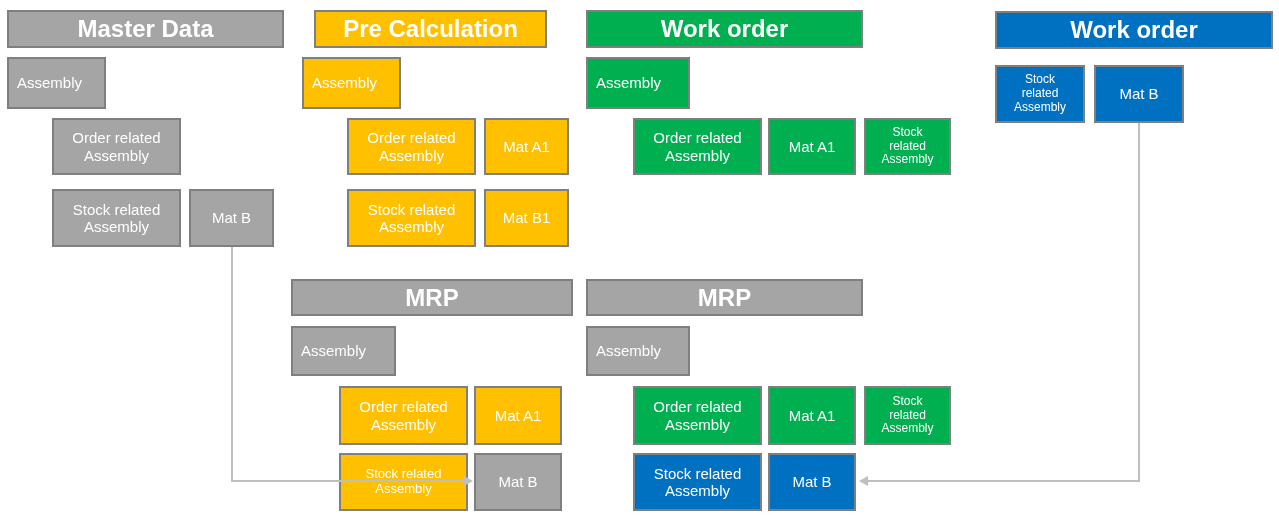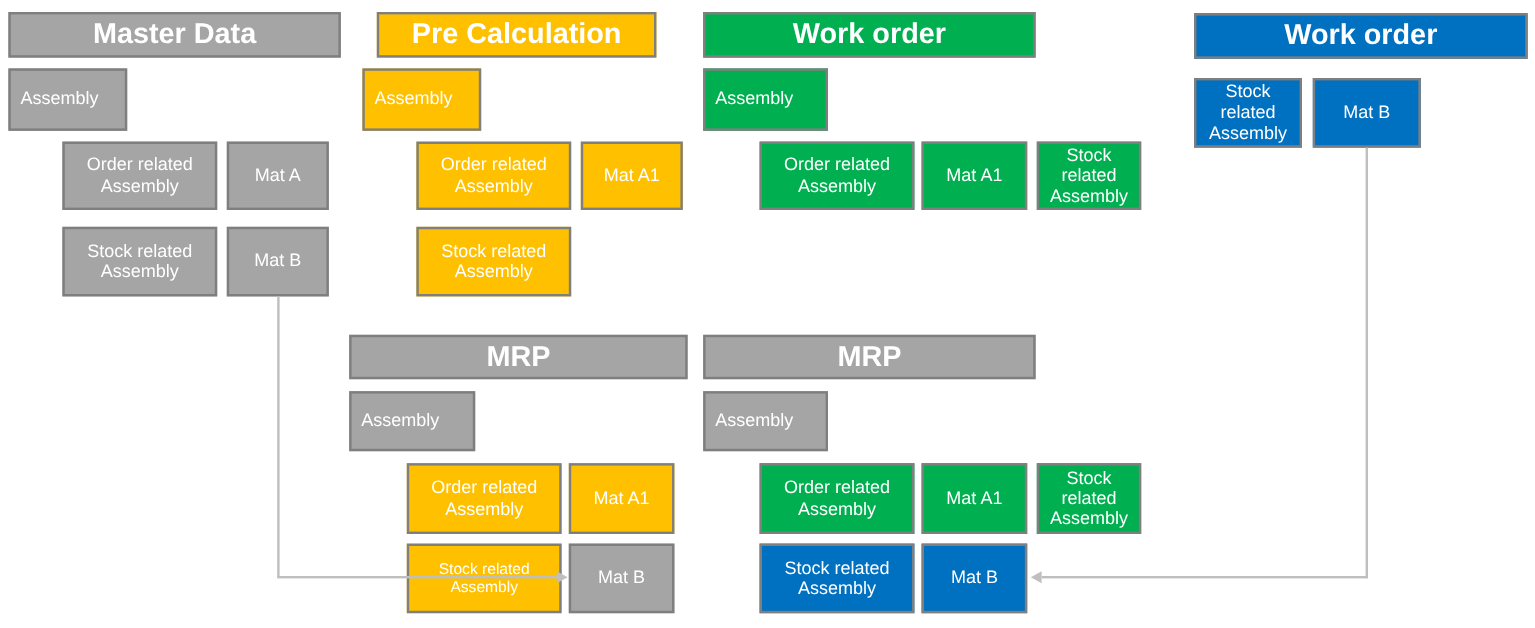--- a/index.html
+++ b/index.html
@@ -7,21 +7,21 @@
        font-family:"Liberation Sans",sans-serif;}
   #canvas{position:absolute;left:0;top:0;width:1279px;height:523px;}
 
   .box{position:absolute;box-sizing:border-box;border:2px solid #7f7f7f;
        display:flex;align-items:center;justify-content:center;
        text-align:center;color:#ffffff;line-height:1.15;
        white-space:pre-line;}
   .hdr{font-size:24px;font-weight:bold;}
   .lbl{font-size:15px;}
   .lbl-sm{font-size:13px;}
-  .lbl-xs{font-size:15px;}
+  .lbl-xs{font-size:12px;}
   .left{justify-content:flex-start;padding-left:8px;text-align:left;}
 
   .c-gray{background:#a5a5a5;}
   .c-yellow{background:#ffc000;}
   .c-green{background:#00b050;}
   .c-blue{background:#0070c0;}
 
   .conn{position:absolute;background:#bfbfbf;}
   .conn-h{height:1.5px;}
   .conn-v{width:1.5px;}
@@ -32,32 +32,32 @@
 </style>
 </head>
 <body>
 
 <div id="canvas">
 
   <div class="box hdr c-gray" style="left:7px;top:10px;width:277px;height:38px;">Master Data</div>
   <div class="box lbl left c-gray" style="left:7px;top:57px;width:99px;height:52px;">Assembly</div>
   <div class="box lbl c-gray" style="left:52px;top:118px;width:129px;height:57px;">Order related
 Assembly</div>
-  <div class="box lbl c-gray" style="left:189px;top:118px;width:85px;height:57px;">Mat A</div>
   <div class="box lbl c-gray" style="left:52px;top:189px;width:129px;height:58px;">Stock related
 Assembly</div>
   <div class="box lbl c-gray" style="left:189px;top:189px;width:85px;height:58px;">Mat B</div>
 
   <div class="box hdr c-yellow" style="left:286px;top:10px;width:233px;height:38px;margin-left:28px;">Pre Calculation</div>
   <div class="box lbl left c-yellow" style="left:302px;top:57px;width:99px;height:52px;">Assembly</div>
   <div class="box lbl c-yellow" style="left:347px;top:118px;width:129px;height:57px;">Order related
 Assembly</div>
   <div class="box lbl c-yellow" style="left:484px;top:118px;width:85px;height:57px;">Mat A1</div>
   <div class="box lbl c-yellow" style="left:347px;top:189px;width:129px;height:58px;">Stock related
 Assembly</div>
+  <div class="box lbl c-yellow" style="left:484px;top:189px;width:85px;height:58px;">Mat B1</div>
 
   <div class="box hdr c-green" style="left:586px;top:10px;width:277px;height:38px;">Work order</div>
   <div class="box lbl left c-green" style="left:586px;top:57px;width:104px;height:52px;">Assembly</div>
   <div class="box lbl c-green" style="left:633px;top:118px;width:129px;height:57px;">Order related
 Assembly</div>
   <div class="box lbl c-green" style="left:768px;top:118px;width:88px;height:57px;">Mat A1</div>
   <div class="box lbl-xs c-green" style="left:864px;top:118px;width:87px;height:57px;">Stock
 related
 Assembly</div>
 

